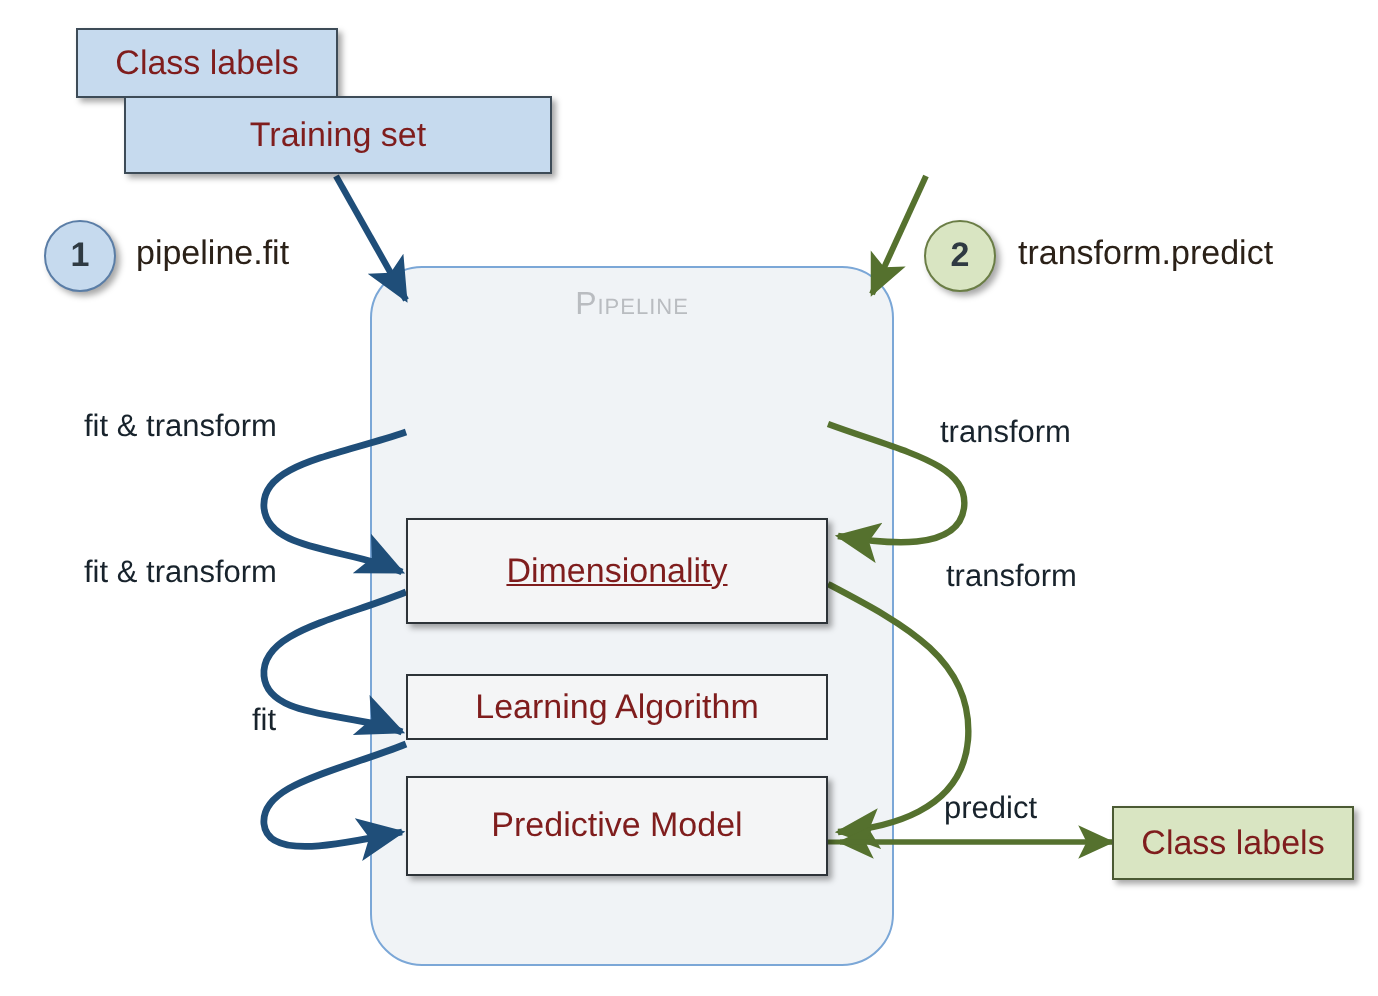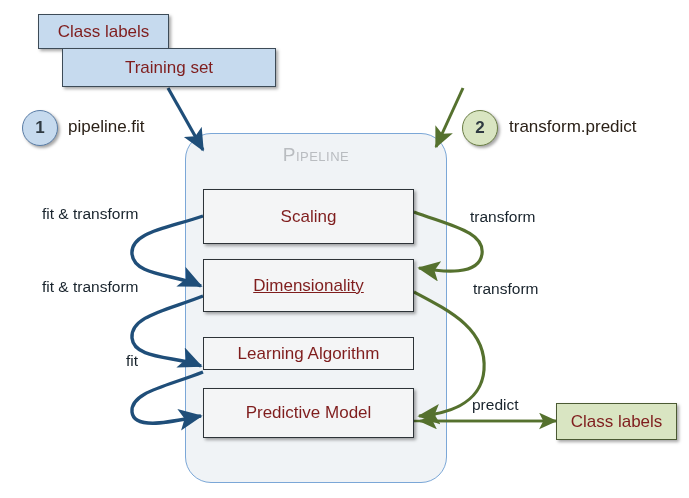--- a/index.html
+++ b/index.html
@@ -46,21 +46,21 @@
     background:#f0f3f6;
     border:1px solid #7ba7d7;
     border-radius:26px;
   }
   #pipeline-title{
     position:absolute;
     left:185px;top:144px;
     width:262px;
     text-align:center;
     color:#b9bcc0;
-    font-size:19px;
+    font-size:16px;
     font-variant:small-caps;
     letter-spacing:.5px;
   }
 
   
   .step-circle{
     position:absolute;
     width:36px;height:36px;
     border-radius:50%;
     box-sizing:border-box;
@@ -154,23 +154,20 @@
   <div class="step-circle circle-blue" style="left:22px;top:110px;">
     <span>1</span>
   </div>
   <div class="label-cmd" style="left:68px;top:117px;">pipeline.fit</div>
 
   <div class="step-circle circle-green" style="left:462px;top:110px;">
     <span>2</span>
   </div>
   <div class="label-cmd" style="left:509px;top:117px;">transform.predict</div>
 
-  <div class="box box-inner" style="left:203px;top:189px;width:211px;height:55px;">
-    <span>Scaling</span>
-  </div>
 
   <div class="box box-inner" style="left:203px;top:259px;width:211px;height:53px;flex-direction:column;text-decoration:underline;">
     <span>Dimensionality</span>
   </div>
 
   <div class="box box-inner" style="left:203px;top:337px;width:211px;height:33px;box-shadow:none;">
     <span>Learning Algorithm</span>
   </div>
 
   <div class="box box-inner" style="left:203px;top:388px;width:211px;height:50px;align-items:center;">

